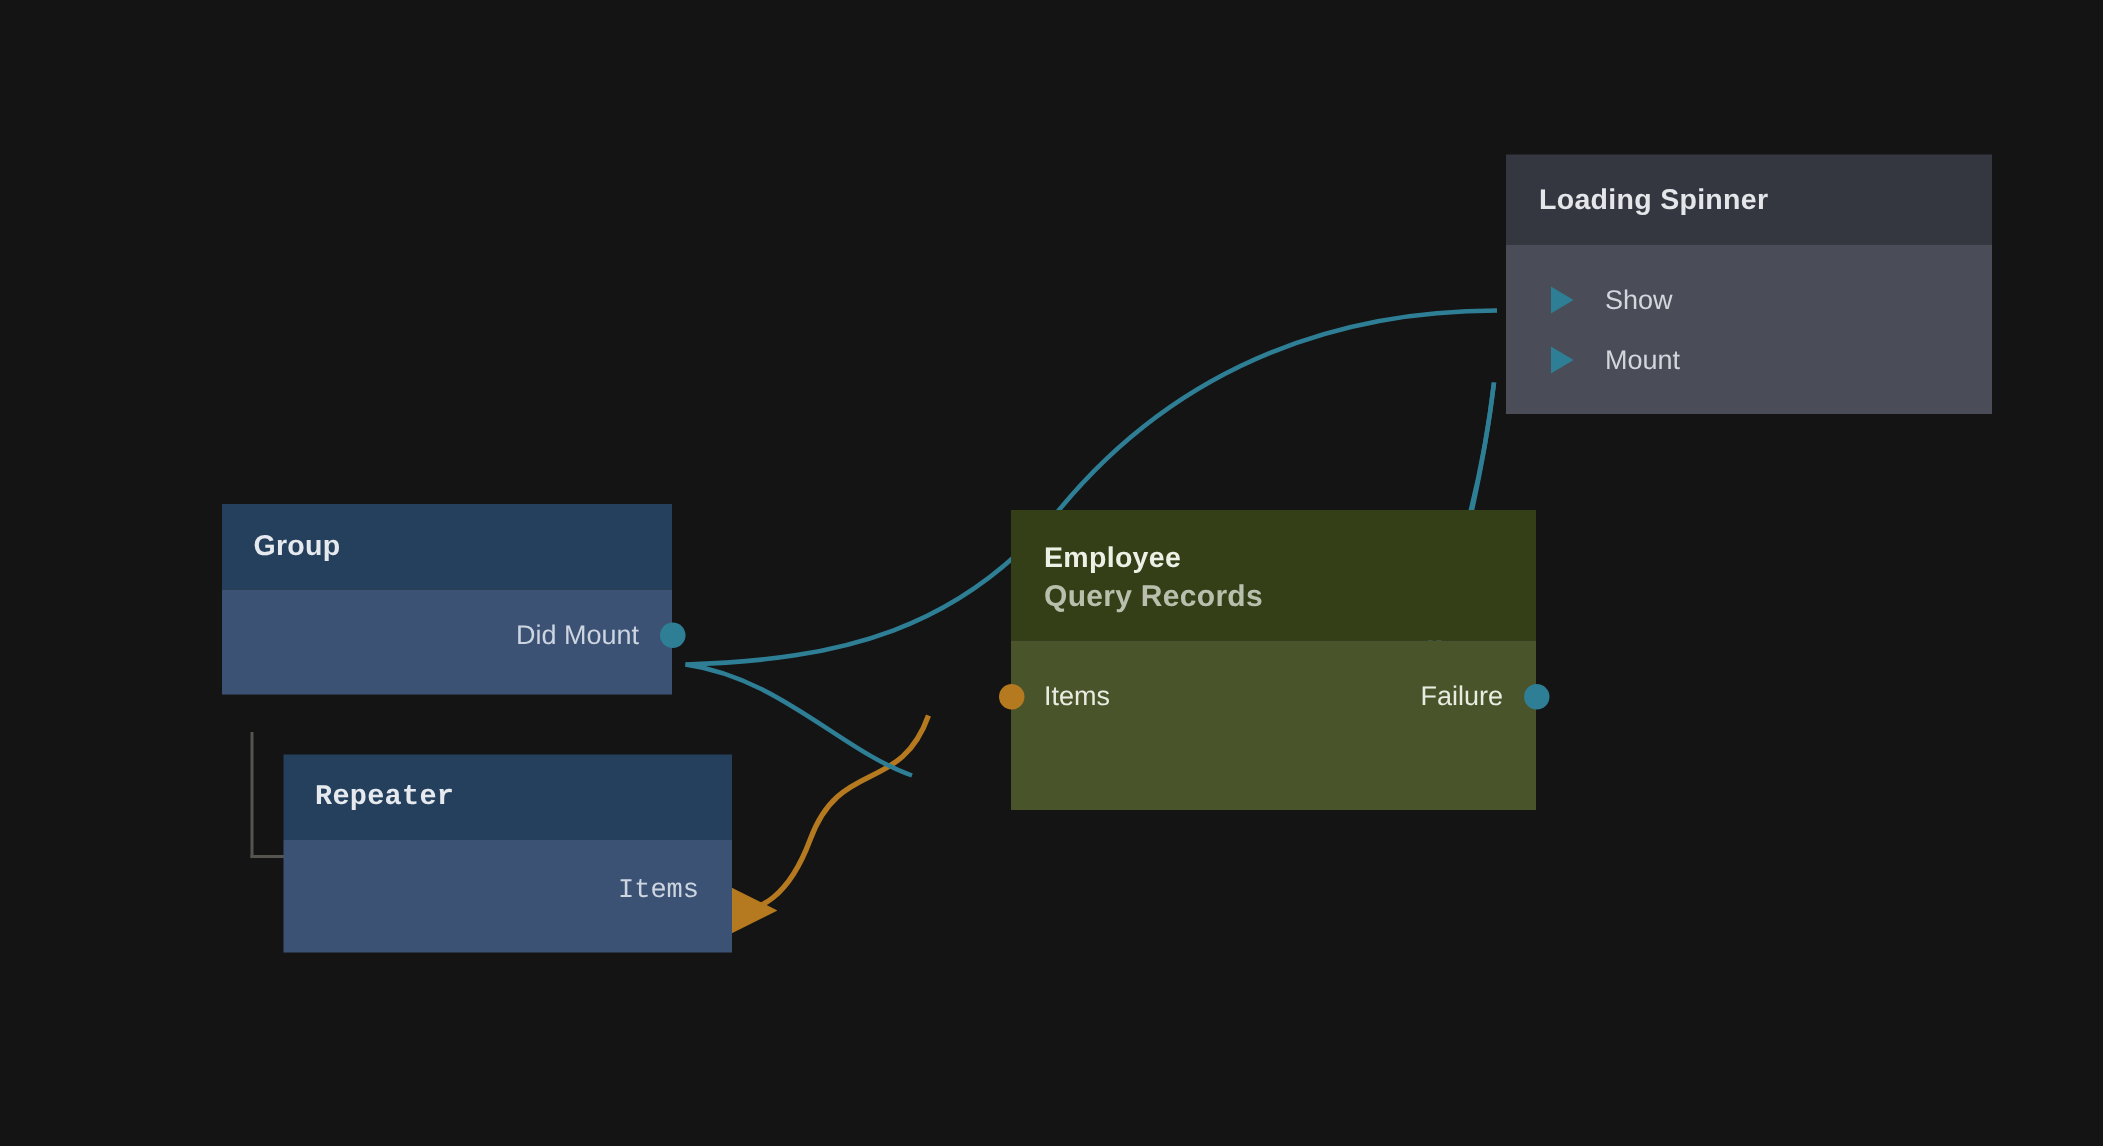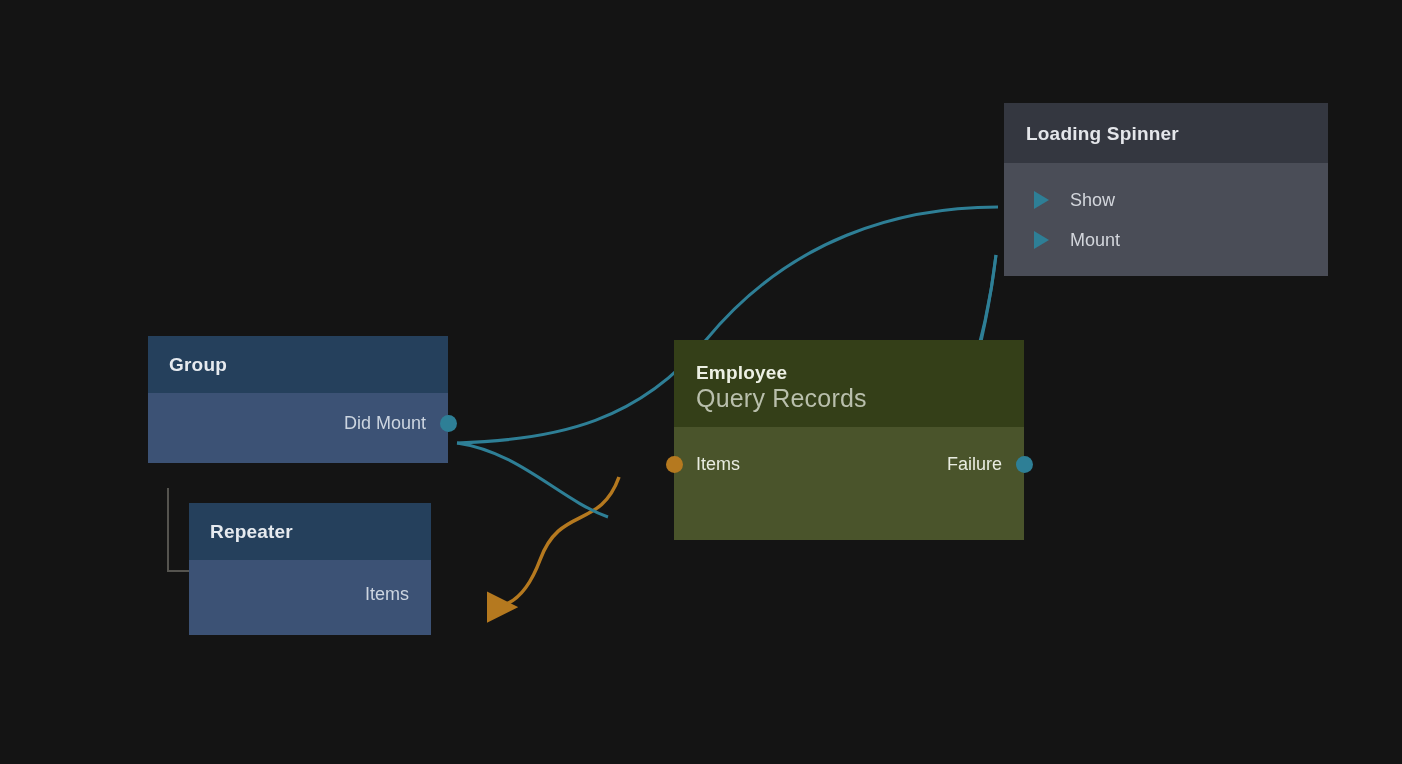--- a/index.html
+++ b/index.html
@@ -39,22 +39,22 @@
     padding: 16px 20px 16px 22px;
     box-sizing: border-box;
   }
   .node .hdr .title {
     font-size: 19px;
     font-weight: bold;
     line-height: 25px;
     letter-spacing: .2px;
   }
   .node .hdr .subtitle {
-    font-size: 25px;
-    font-weight: normal;
+    font-size: 20px;
+    font-weight: bold;
     line-height: 26px;
     letter-spacing: .2px;
   }
   .node .body {
     box-sizing: border-box;
     position: relative;
   }
   .port-row {
     position: relative;
     height: 40px;
@@ -140,21 +140,21 @@
     <div class="body" style="height:70px; padding-top:10px;">
       <div class="port-row">
         <span class="port-label out">Did Mount</span>
         <span class="dot right" style="background:#2e7f96;"></span>
       </div>
     </div>
   </div>
 
   <div class="tree-guide" style="left:167px; top:488px; width:24px; height:84px;"></div>
 
-  <div class="node node-blue" style="left:189px; top:503px; width:242px;">
+  <div class="node node-blue" style="left:189px; top:503px; width:299px;font-family:Liberation Mono, monospace;">
     <div class="hdr">
       <div class="title">Repeater</div>
     </div>
     <div class="body" style="height:75px; padding-top:14px;">
       <div class="port-row">
         <span class="port-label out">Items</span>
       </div>
     </div>
   </div>
 

